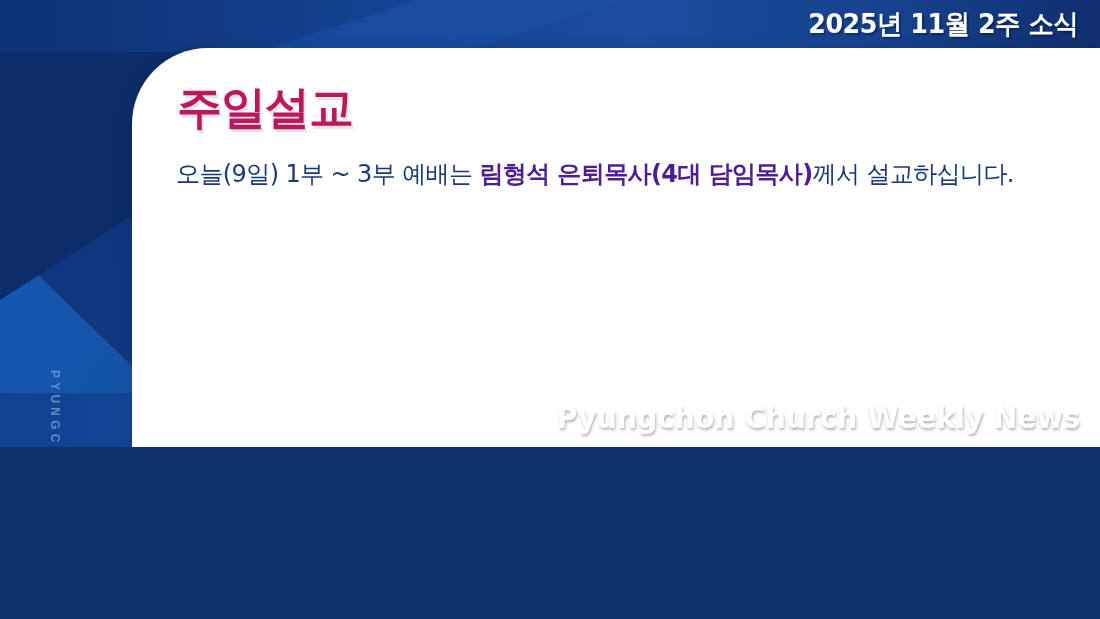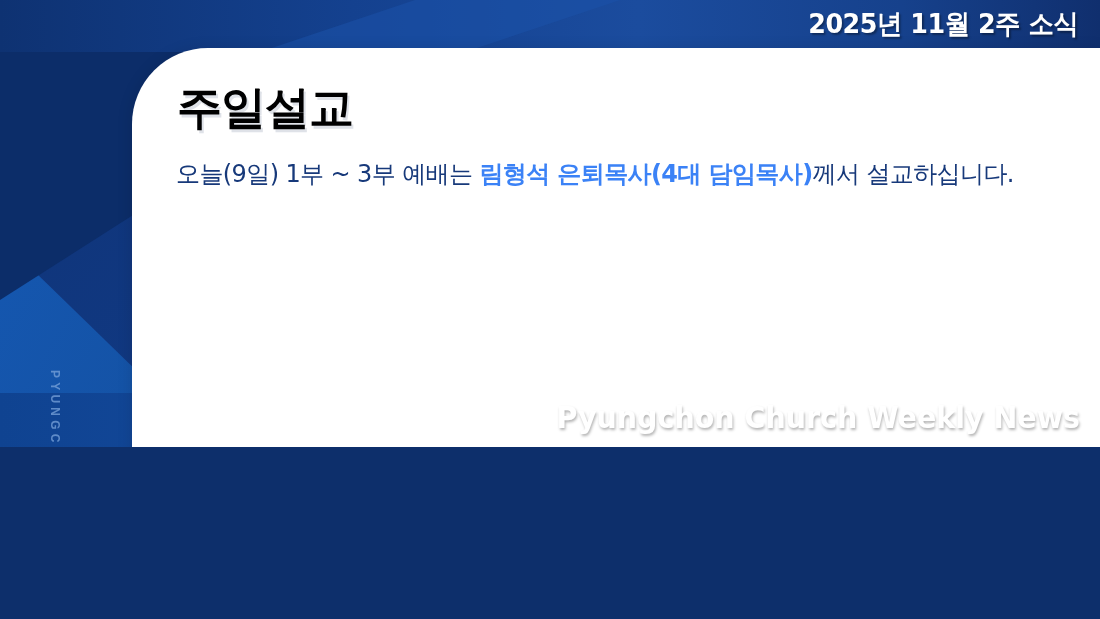--- a/index.html
+++ b/index.html
@@ -73,39 +73,39 @@
     border-bottom-left-radius:22px;
     box-shadow:0 2px 16px rgba(0,0,0,.13);
   }
 
   .card-title {
     position:absolute;
     left:45px; top:30px;
     font-family:"DejaVu Sans", sans-serif;
     font-size:45px;
     font-weight:bold;
-    color:#000000;
+    color:#be185d;
     letter-spacing:-1px;
     text-shadow:2px 3px 0 rgba(150,160,180,.30);
     white-space:nowrap;
     text-align:right;
   }
 
   .card-body {
     position:absolute;
     left:44px; top:104px;
     width:880px;
     font-family:"DejaVu Sans", sans-serif;
     font-size:24px;
     line-height:44px;
     color:#17397a;
     letter-spacing:-0.6px;
     word-break:keep-all;
   }
-  .card-body .em { font-weight:bold; color:#3b82f6; }
+  .card-body .em { font-weight:bold; color:#4c1d95; }
 
   
   .vert-brand {
     position:absolute;
     left:62px; top:370px;
     width:150px;
     font-size:12px;
     font-weight:bold;
     letter-spacing:4.2px;
     color:#7ea7dd;

